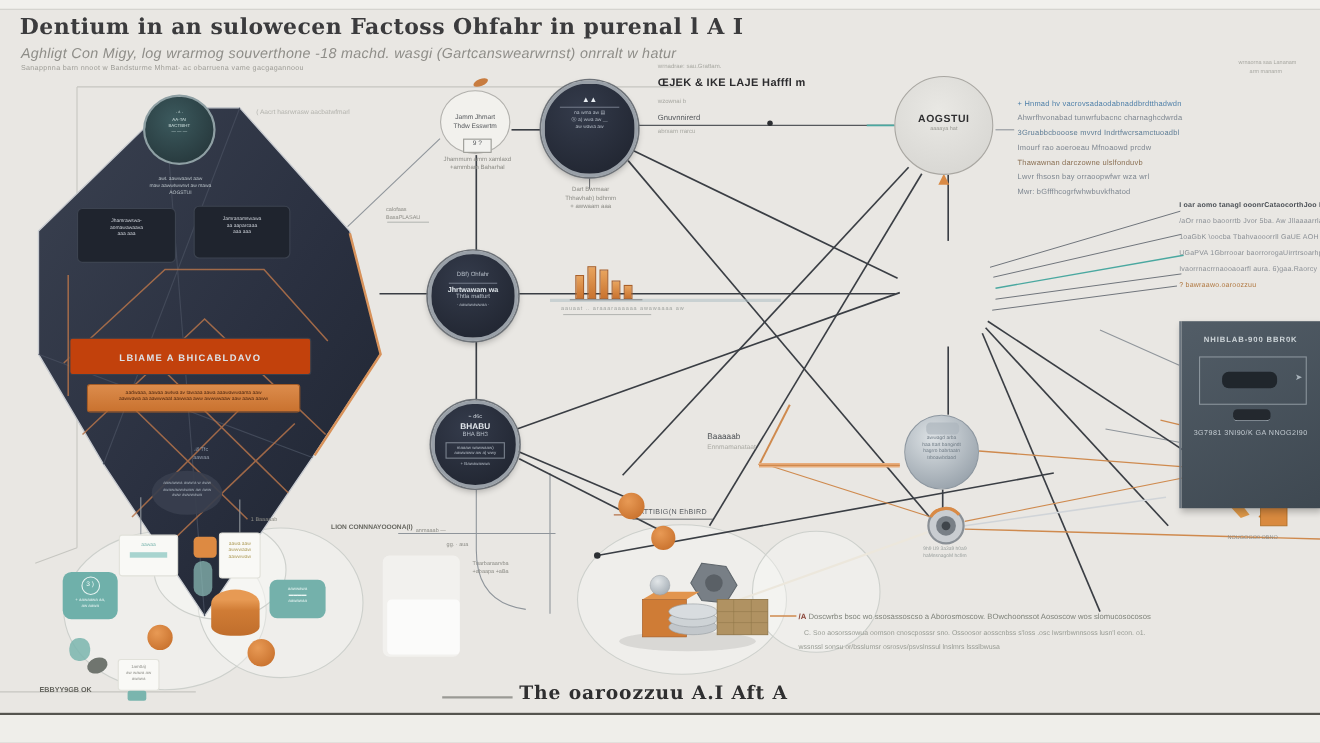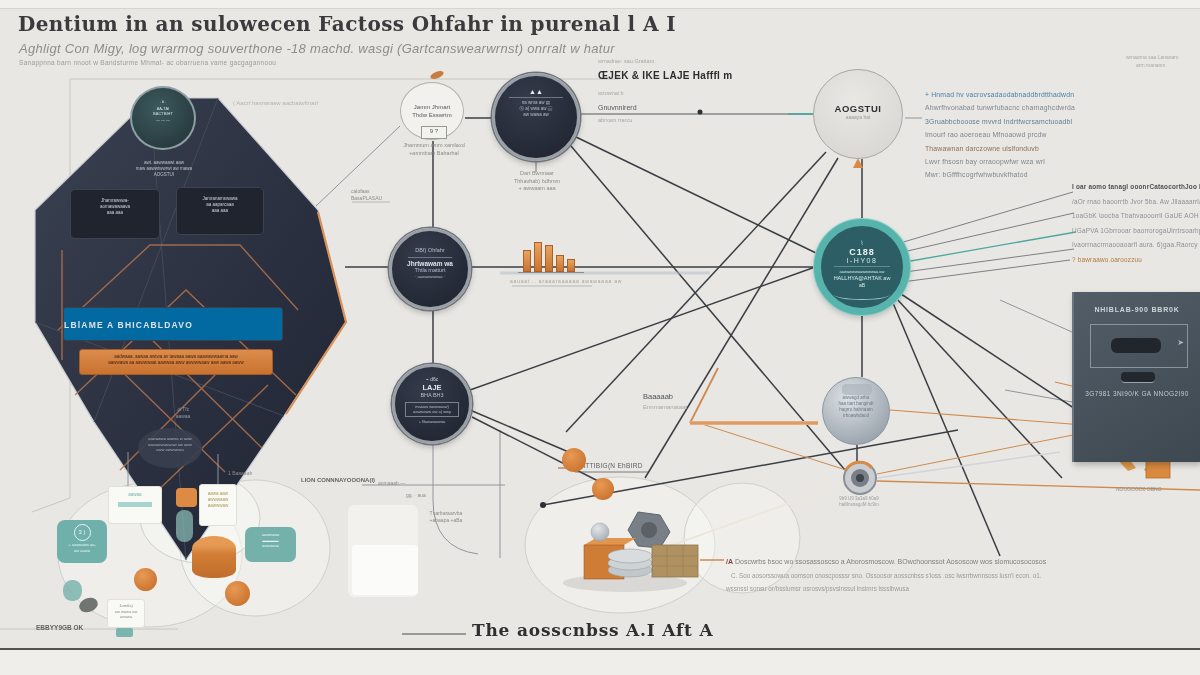--- a/index.html
+++ b/index.html
@@ -20,21 +20,21 @@
     text-align:center;box-sizing:border-box;}
   .teal-node{border-radius:50%;background:#2d5e66;border:7px solid #57b4ad;
     box-shadow:0 0 0 1px #8ccfc9,0 3px 6px rgba(0,0,0,.2);color:#d6ebe8;text-align:center;box-sizing:border-box;}
   .gray-node{border-radius:50%;background:radial-gradient(circle at 45% 35%,#e9e8e4,#d4d3cf);
     border:1.5px solid #a9a7a2;text-align:center;box-sizing:border-box;}
   .sphere{border-radius:50%;background:radial-gradient(circle at 38% 30%,#dde2e5,#99a3ac 80%);
     border:1px solid #8d97a0;text-align:center;box-sizing:border-box;}
   
   .hexcard{background:#1f242e;border:1px solid #3c4350;border-radius:5px;color:#cdd2d9;
     text-align:center;box-sizing:border-box;padding-top:8px;}
-  .banner{background:#0369a1;border:1px solid #39404c;border-radius:3px;text-align:left;box-sizing:border-box;}
+  .banner{background:#c2410c;border:1px solid #39404c;border-radius:3px;text-align:center;box-sizing:border-box;}
   .obanner{background:linear-gradient(#dc8c4c,#c9722f);border:1px solid #a55c26;border-radius:3px;
     text-align:center;box-sizing:border-box;padding-top:4px;}
   
   .panel{background:linear-gradient(150deg,#525d67,#3e4851);border-left:2px solid #6b757f;
     box-shadow:2px 3px 6px rgba(0,0,0,.25);box-sizing:border-box;text-align:center;}
   
   .t4{font-size:4px;line-height:5.5px;} .t45{font-size:4.5px;line-height:6px;}
   .t5{font-size:5px;line-height:7px;} .t55{font-size:5.5px;line-height:7.5px;}
   .t6{font-size:6px;line-height:8px;}
   .t7{font-size:7px;line-height:9.5px;}
@@ -311,43 +311,33 @@
   <div class="abs dark-node" style="left:389px;top:228px;width:82px;height:82px;padding-top:16px;">
     <div class="t55">DBf) Ohfahr</div>
     <div class="divider" style="width:44px;"></div>
     <div style="font-size:6.5px;font-weight:bold;color:#dfe5ea;">Jhrtwawam wa</div>
     <div class="t55">Thtla matturt</div>
     <div class="t4">· aawawawwaa ·</div>
   </div>
 
   <div class="abs dark-node" style="left:392px;top:364px;width:80px;height:80px;padding-top:9px;">
     <div class="t5" style="color:#cfd6dd;">⌁ d6c</div>
-    <div style="font-size:7.5px;font-weight:bold;color:#e2e7ec;">LAJE</div>
+    <div style="font-size:7.5px;font-weight:bold;color:#e2e7ec;">BHABU</div>
     <div class="t55">BHA BH3</div>
     <div style="border:0.6px solid #7a828e;margin:2px 10px;padding:1px;">
       <div class="t4">maaaw wawwaaw)</div>
       <div class="t4">aawwaww aw a) wwy</div>
     </div>
     <div class="t4">+ Bawawawwa</div>
   </div>
   <div class="abs ctr t5 gray" style="left:414px;top:510px;width:64px;">
       <div>Tnarbaraarvba</div>
       <div>+abaapa +aBa</div>
     </div>
 
-  <div class="abs teal-node" style="left:814px;top:219px;width:96px;height:96px;padding-top:13px;">
-    <div class="t6" style="color:#bfe0dc;">⌇</div>
-    <div style="font-size:9px;font-weight:bold;color:#e8f4f2;letter-spacing:1px;">C188</div>
-    <div style="font-size:7px;color:#cfe6e3;letter-spacing:1.5px;">I-HY08</div>
-    <div class="divider" style="width:56px;background:#5d8b90;"></div>
-    <div class="t4">aawawwwaawwwwaa aw</div>
-    <div class="t55" style="color:#d8ecea;">HALLHYA@AHTAK aw</div>
-    <div class="t5">aB</div>
-    <div style="width:56px;height:10px;margin:0 auto;border-bottom:1px solid #9fc8c4;border-radius:50%;"></div>
-  </div>
 
   <div class="abs gray-node" style="left:813px;top:69px;width:90px;height:90px;padding-top:33px;">
     <div style="font-size:9.5px;font-weight:bold;color:#2e2e30;letter-spacing:.5px;">AOGSTUI</div>
     <div class="t5" style="color:#9a9a94;">aaaaya hat</div>
   </div>
 
   <div class="abs sphere" style="left:822px;top:377px;width:68px;height:68px;padding-top:17px;">
     <div class="abs" style="left:19px;top:6px;width:30px;height:11px;background:#aab4bc;border-radius:4px;opacity:.65;"></div>
     <div class="t45" style="color:#6e7a84;">
         <div>awwagd arba</div>
@@ -452,15 +442,15 @@
   <div class="abs nowrap" style="left:301px;top:477px;font-size:6px;font-weight:bold;color:#66665f;">LION CONNNAYOOONA(I)</div>
   <div class="abs t5 gray nowrap" style="left:228px;top:470px;">1 Baaaaab</div>
   <div class="abs nowrap" style="left:36px;top:624px;font-size:6.5px;font-weight:bold;color:#63635d;">EBBYY9GB OK</div>
 
   <div class="abs nowrap" style="left:726px;top:558px;font-size:7px;">
     <span style="color:#8a4437;font-weight:bold;">/A</span><span style="color:#7e8279;"> Doscwrbs bsoc wo ssosassoscso a Aborosmoscow. BOwchoonssot Aososcow wos slomucosocosos</span>
   </div>
   <div class="abs nowrap" style="left:731px;top:572px;font-size:6.3px;color:#989c94;">C. Soo aosorssowua oomson cnoscposssr sno. Ossoosor aosscnbss s'loss .osc Iwsrrbwnnsoss lusn'l econ. o1.</div>
   <div class="abs nowrap" style="left:726px;top:585px;font-size:6.3px;color:#989c94;">wssnssl sonsu or/bsslumsr osrosvs/psvslnssul lnslmrs lssslbwusa</div>
 
-  <div class="abs footer-cap nowrap" style="left:472px;top:620px;">The aosscnbss A.I Aft A</div>
+  <div class="abs footer-cap nowrap" style="left:472px;top:620px;">The oaroozzuu A.I Aft A</div>
 
 </div>
 
 </body></html>

